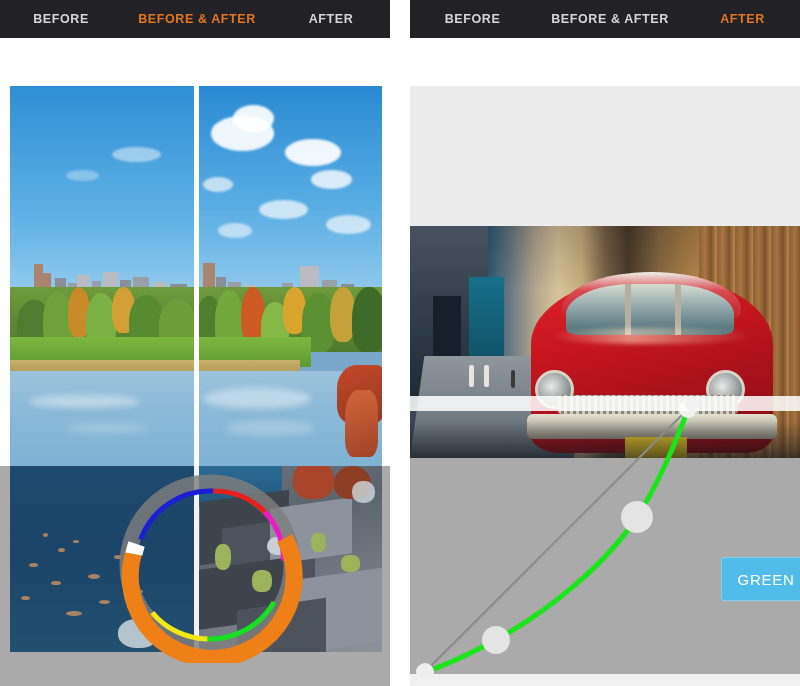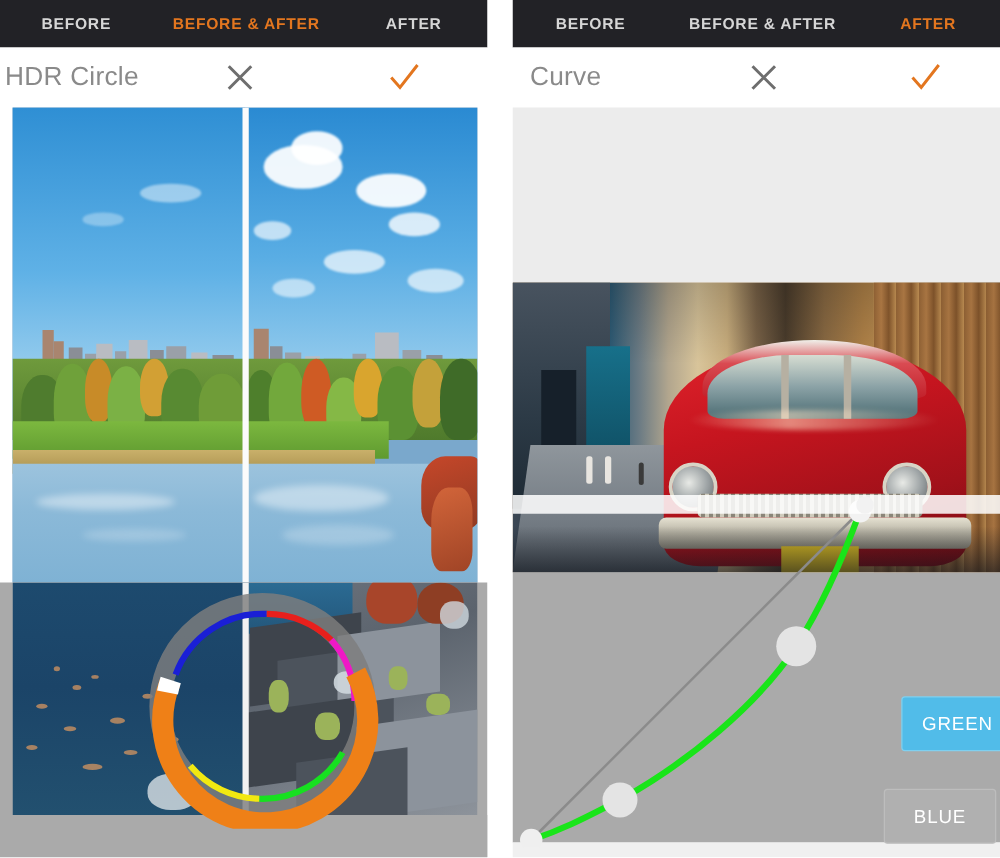--- a/index.html
+++ b/index.html
@@ -399,33 +399,20 @@
 <div class="stage">
 
   <div class="panel panel-left">
 
     <div class="tabbar">
       <div class="tab">BEFORE</div>
       <div class="tab active">BEFORE &amp; AFTER</div>
       <div class="tab">AFTER</div>
     </div>
 
-    <div class="titlebar">
-      <div class="tool-title">HDR Circle</div>
-      <div class="icon-btn icon-cancel">
-        <svg width="34" height="34" viewBox="0 0 34 34">
-          <path d="M8 8 L26 26 M26 8 L8 26" stroke="#6e6e6e" stroke-width="2.4" fill="none"></path>
-        </svg>
-      </div>
-      <div class="icon-btn icon-confirm">
-        <svg width="34" height="34" viewBox="0 0 34 34">
-          <path d="M7 17 L14 25 L28 7" stroke="#e3761f" stroke-width="2.4" fill="none"></path>
-        </svg>
-      </div>
-    </div>
 
     <div class="left-gray-fill"></div>
 
     <div class="photo-area">
 
       <div class="half half-before">
         <div class="sky"></div>
         <div class="cloud" style="left:55%;top:16%;width:26%;height:4%;opacity:.5"></div>
         <div class="cloud" style="left:30%;top:22%;width:18%;height:3%;opacity:.35"></div>
         <div class="skyline">
@@ -565,33 +552,20 @@
   </div>
 
   <div class="panel panel-right">
 
     <div class="tabbar">
       <div class="tab">BEFORE</div>
       <div class="tab">BEFORE &amp; AFTER</div>
       <div class="tab active">AFTER</div>
     </div>
 
-    <div class="titlebar">
-      <div class="tool-title">Curve</div>
-      <div class="icon-btn icon-cancel">
-        <svg width="34" height="34" viewBox="0 0 34 34">
-          <path d="M8 8 L26 26 M26 8 L8 26" stroke="#6e6e6e" stroke-width="2.4" fill="none"></path>
-        </svg>
-      </div>
-      <div class="icon-btn icon-confirm">
-        <svg width="34" height="34" viewBox="0 0 34 34">
-          <path d="M7 17 L14 25 L28 7" stroke="#e3761f" stroke-width="2.4" fill="none"></path>
-        </svg>
-      </div>
-    </div>
 
     <div class="rp-blank"></div>
 
     <div class="car-photo">
       <div class="street-bg"></div>
       <div class="wall-right"></div>
       <div class="wall-left"></div>
       <div class="wall-left-door"></div>
       <div class="teal-door"></div>
       <div class="street-road"></div>
@@ -625,20 +599,17 @@
 
       <circle cx="15" cy="446" r="9" fill="#efefef"></circle>
       <circle cx="86" cy="414" r="14" fill="#e4e4e4"></circle>
       <circle cx="227" cy="291" r="16" fill="#e4e4e4"></circle>
       <circle cx="278" cy="183" r="9" fill="#f2f2f2"></circle>
     </svg>
 
     <div class="chan-btn chan-green active">
       <span>GREEN</span>
     </div>
-    <div class="chan-btn chan-blue">
-      <span>BLUE</span>
-    </div>
 
     <div class="rp-footer"></div>
   </div>
 
 </div>
 
 </body></html>

